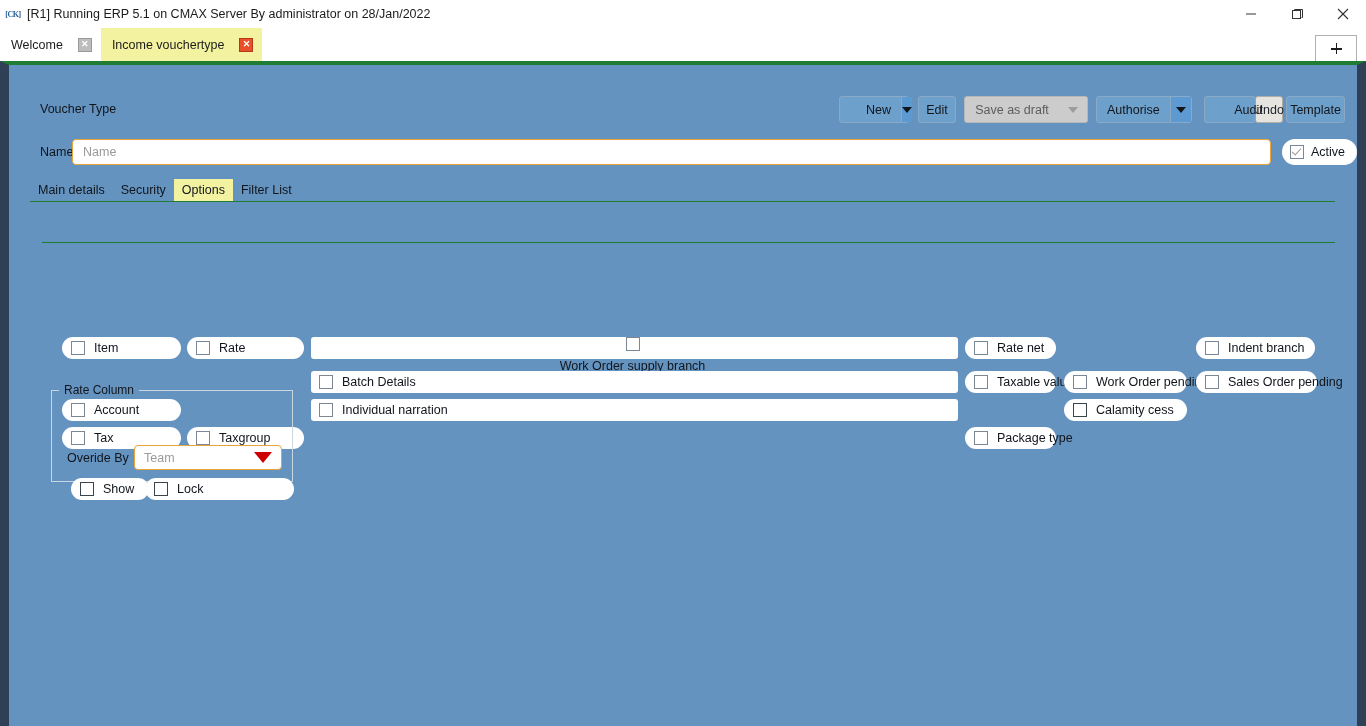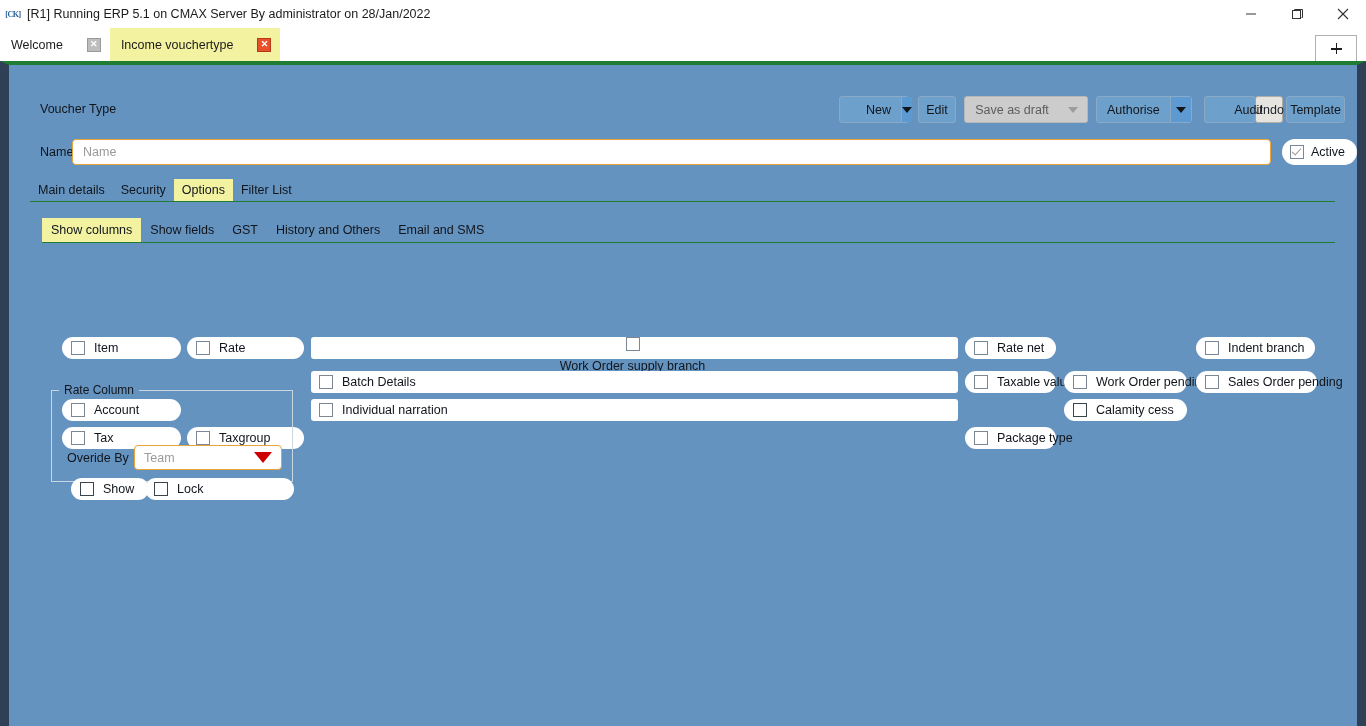--- a/index.html
+++ b/index.html
@@ -67,21 +67,21 @@
     align-items: stretch;
     position: relative;
     border-bottom: 1px solid #dcdcdc;
   }
   .doc-tab {
     display: flex;
     align-items: center;
     padding: 0 9px 0 11px;
     font-size: 12.5px;
     color: #1b1b1b;
-    gap: 24px;
+    gap: 15px;
     height: 33px;
     box-sizing: border-box;
   }
   .doc-tab.active {
     background: #f2f2a0;
   }
   .tab-close {
     width: 14px;
     height: 14px;
     display: inline-flex;
@@ -474,27 +474,20 @@
   </div>
 
   <div class="tabrow">
     <div class="ftab">Main details</div>
     <div class="ftab">Security</div>
     <div class="ftab sel">Options</div>
     <div class="ftab">Filter List</div>
   </div>
   <div class="greenline gl1"></div>
 
-  <div class="subtabrow">
-    <div class="stab sel">Show columns</div>
-    <div class="stab">Show fields</div>
-    <div class="stab">GST</div>
-    <div class="stab">History and Others</div>
-    <div class="stab">Email and SMS</div>
-  </div>
   <div class="greenline gl2"></div>
 
   <div id="checkbox-host">
         <div class="cpill" style="left: 53px; top: 272px; width: 119px;">
           <span class="cbx"></span>
           <span class="lab">Item</span>
         </div>
         <div class="cpill" style="left: 178px; top: 272px; width: 117px;">
           <span class="cbx"></span>
           <span class="lab">Rate</span>

